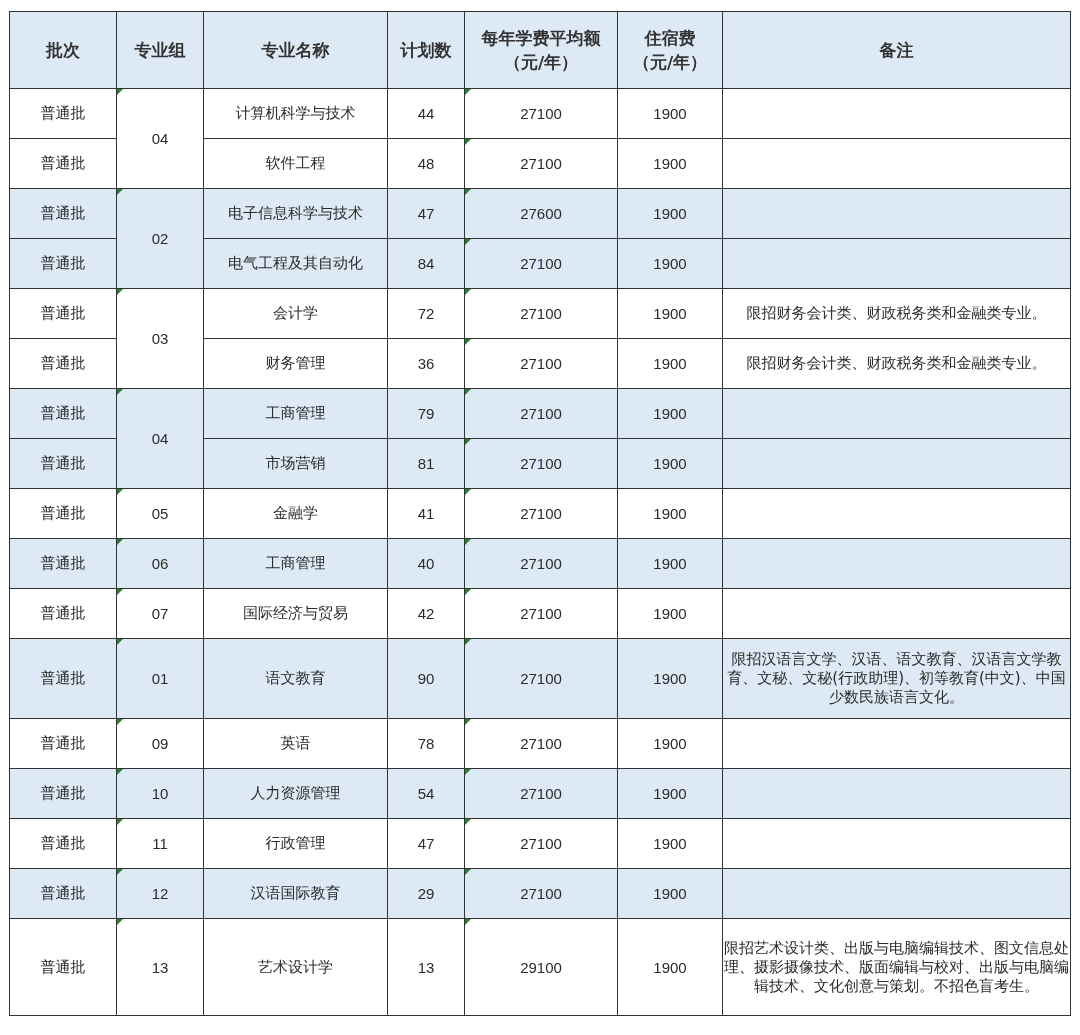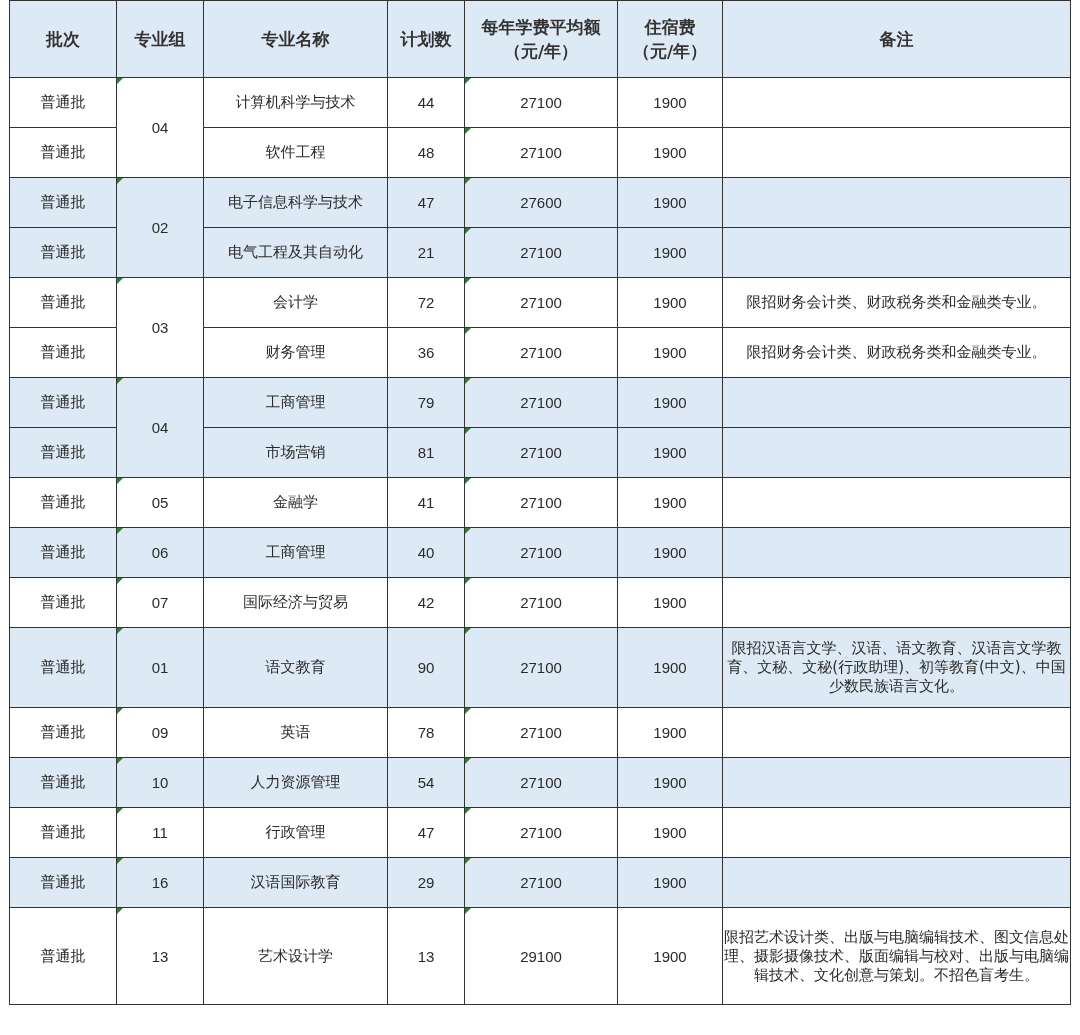--- a/index.html
+++ b/index.html
@@ -1,18 +1,18 @@
 <!DOCTYPE html>
 <html><head>
 <meta charset="utf-8">
 <style>
   html, body { margin: 0; padding: 0; background: #ffffff; }
   body { width: 1080px; height: 1035px; position: relative; font-family: "DejaVu Sans", "Liberation Sans", sans-serif; color: #2b2b2b; }
   table.admit {
-    position: absolute; left: 9px; top: 0;
+    position: absolute; left: 9px; top: 11px;
     width: 1061px; border-collapse: collapse; table-layout: fixed;
   }
   table.admit td, table.admit th {
     border: 1.5px solid #333333;
     text-align: center; vertical-align: middle;
     padding: 0; position: relative;
   }
   table.admit th {
     background: #dde9f4; font-family: "DejaVu Serif", "Liberation Serif", serif;
     font-weight: bold; font-size: 17px; color: #333; height: 76px; line-height: 24px;
@@ -81,21 +81,21 @@
       <td rowspan="2" class="num tri">02</td>
       <td>电子信息科学与技术</td>
       <td class="num">47</td>
       <td class="num tri">27600</td>
       <td class="num">1900</td>
       <td class="note"></td>
     </tr>
     <tr class="blue">
       <td>普通批</td>
       <td>电气工程及其自动化</td>
-      <td class="num">21</td>
+      <td class="num">84</td>
       <td class="num tri">27100</td>
       <td class="num">1900</td>
       <td class="note"></td>
     </tr>
 
     <tr>
       <td>普通批</td>
       <td rowspan="2" class="num tri">03</td>
       <td>会计学</td>
       <td class="num">72</td>
@@ -195,21 +195,21 @@
       <td class="num tri">11</td>
       <td>行政管理</td>
       <td class="num">47</td>
       <td class="num tri">27100</td>
       <td class="num">1900</td>
       <td class="note"></td>
     </tr>
 
     <tr class="blue">
       <td>普通批</td>
-      <td class="num tri">16</td>
+      <td class="num tri">12</td>
       <td>汉语国际教育</td>
       <td class="num">29</td>
       <td class="num tri">27100</td>
       <td class="num">1900</td>
       <td class="note"></td>
     </tr>
 
     <tr>
       <td style="height:96px">普通批</td>
       <td class="num tri">13</td>

